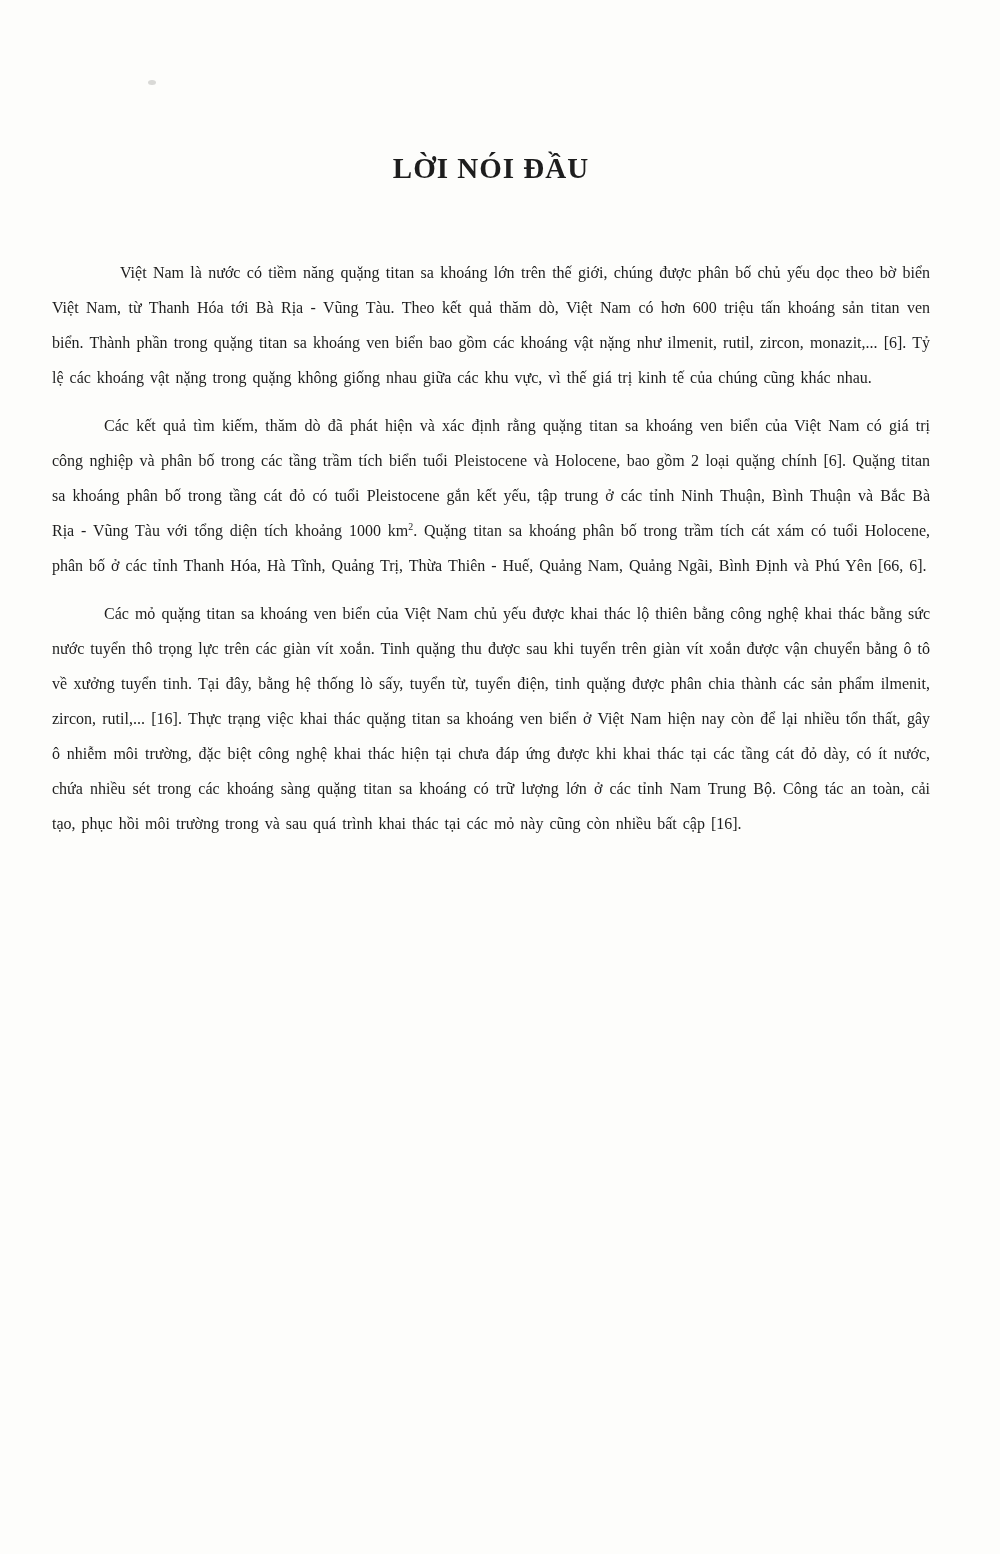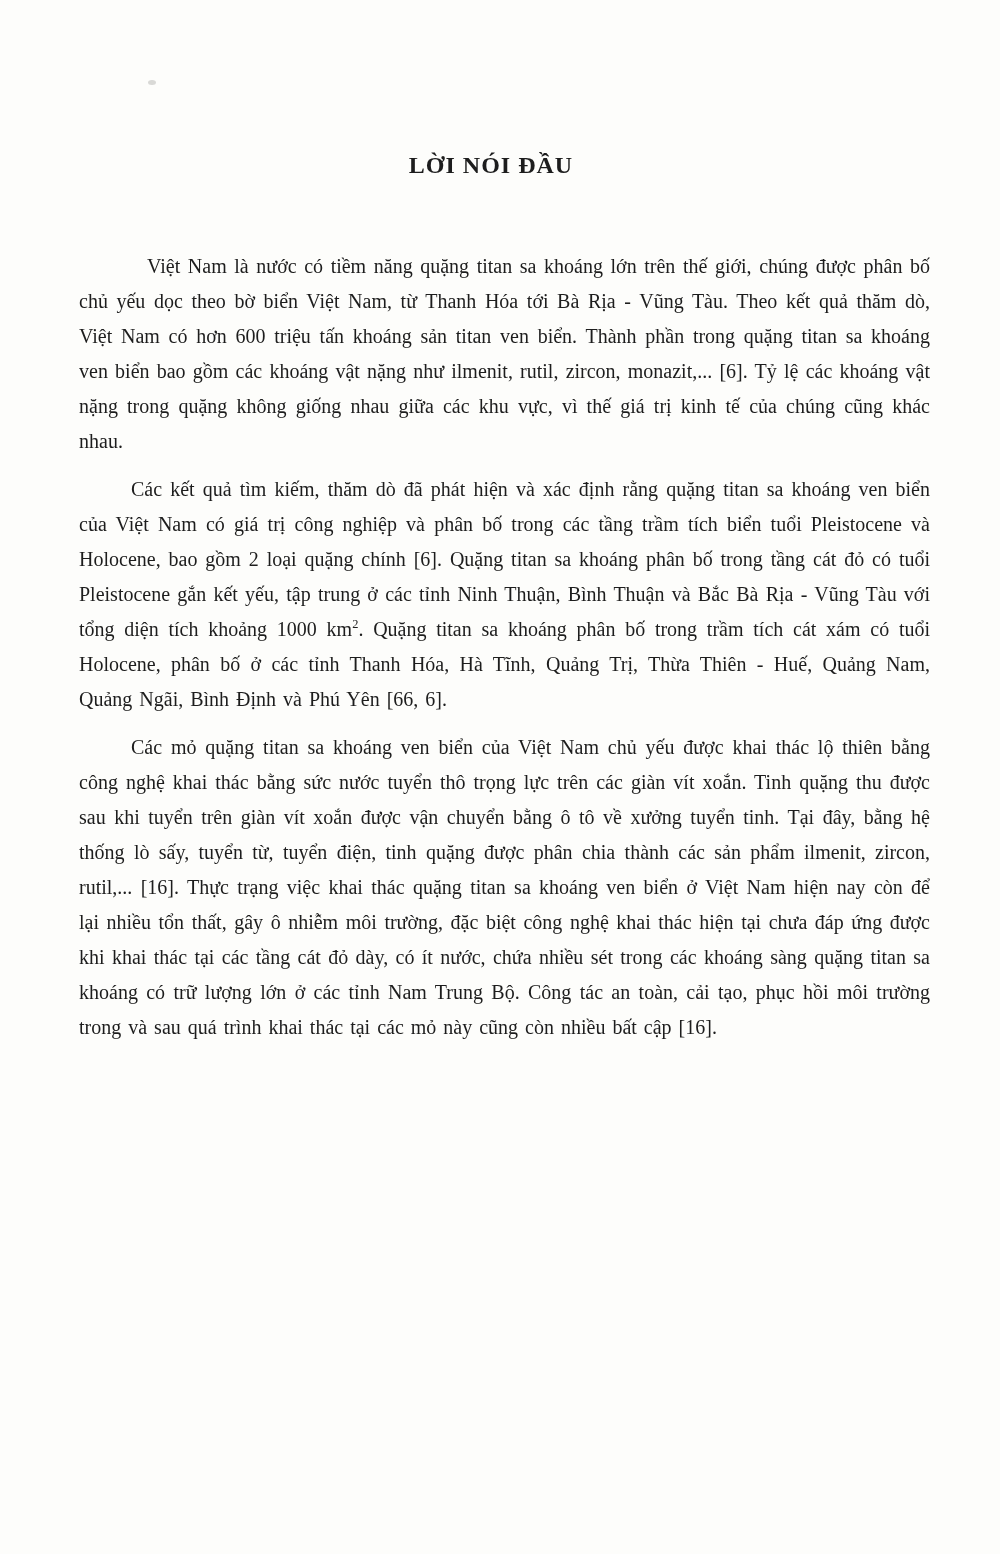--- a/index.html
+++ b/index.html
@@ -20,32 +20,31 @@
     left: 148px;
     width: 8px;
     height: 5px;
     background: #c9c9c6;
     border-radius: 50%;
     opacity: 0.7;
   }
   .doc-title {
     text-align: center;
     font-weight: bold;
-    font-size: 24px;
+    font-size: 29px;
     letter-spacing: 1px;
     margin-bottom: 70px;
   }
   .para {
-    font-size: 20px;
+    font-size: 16px;
     line-height: 35px;
     text-align: justify;
     text-indent: 52px;
     margin-bottom: 13px;
     word-spacing: 2px;
-    margin-left: 27px;
   }
   .para.indent-lg { text-indent: 68px; }
   sup {
     font-size: 0.62em;
     vertical-align: super;
     line-height: 0;
   }
 </style>
 </head>
 <body>

